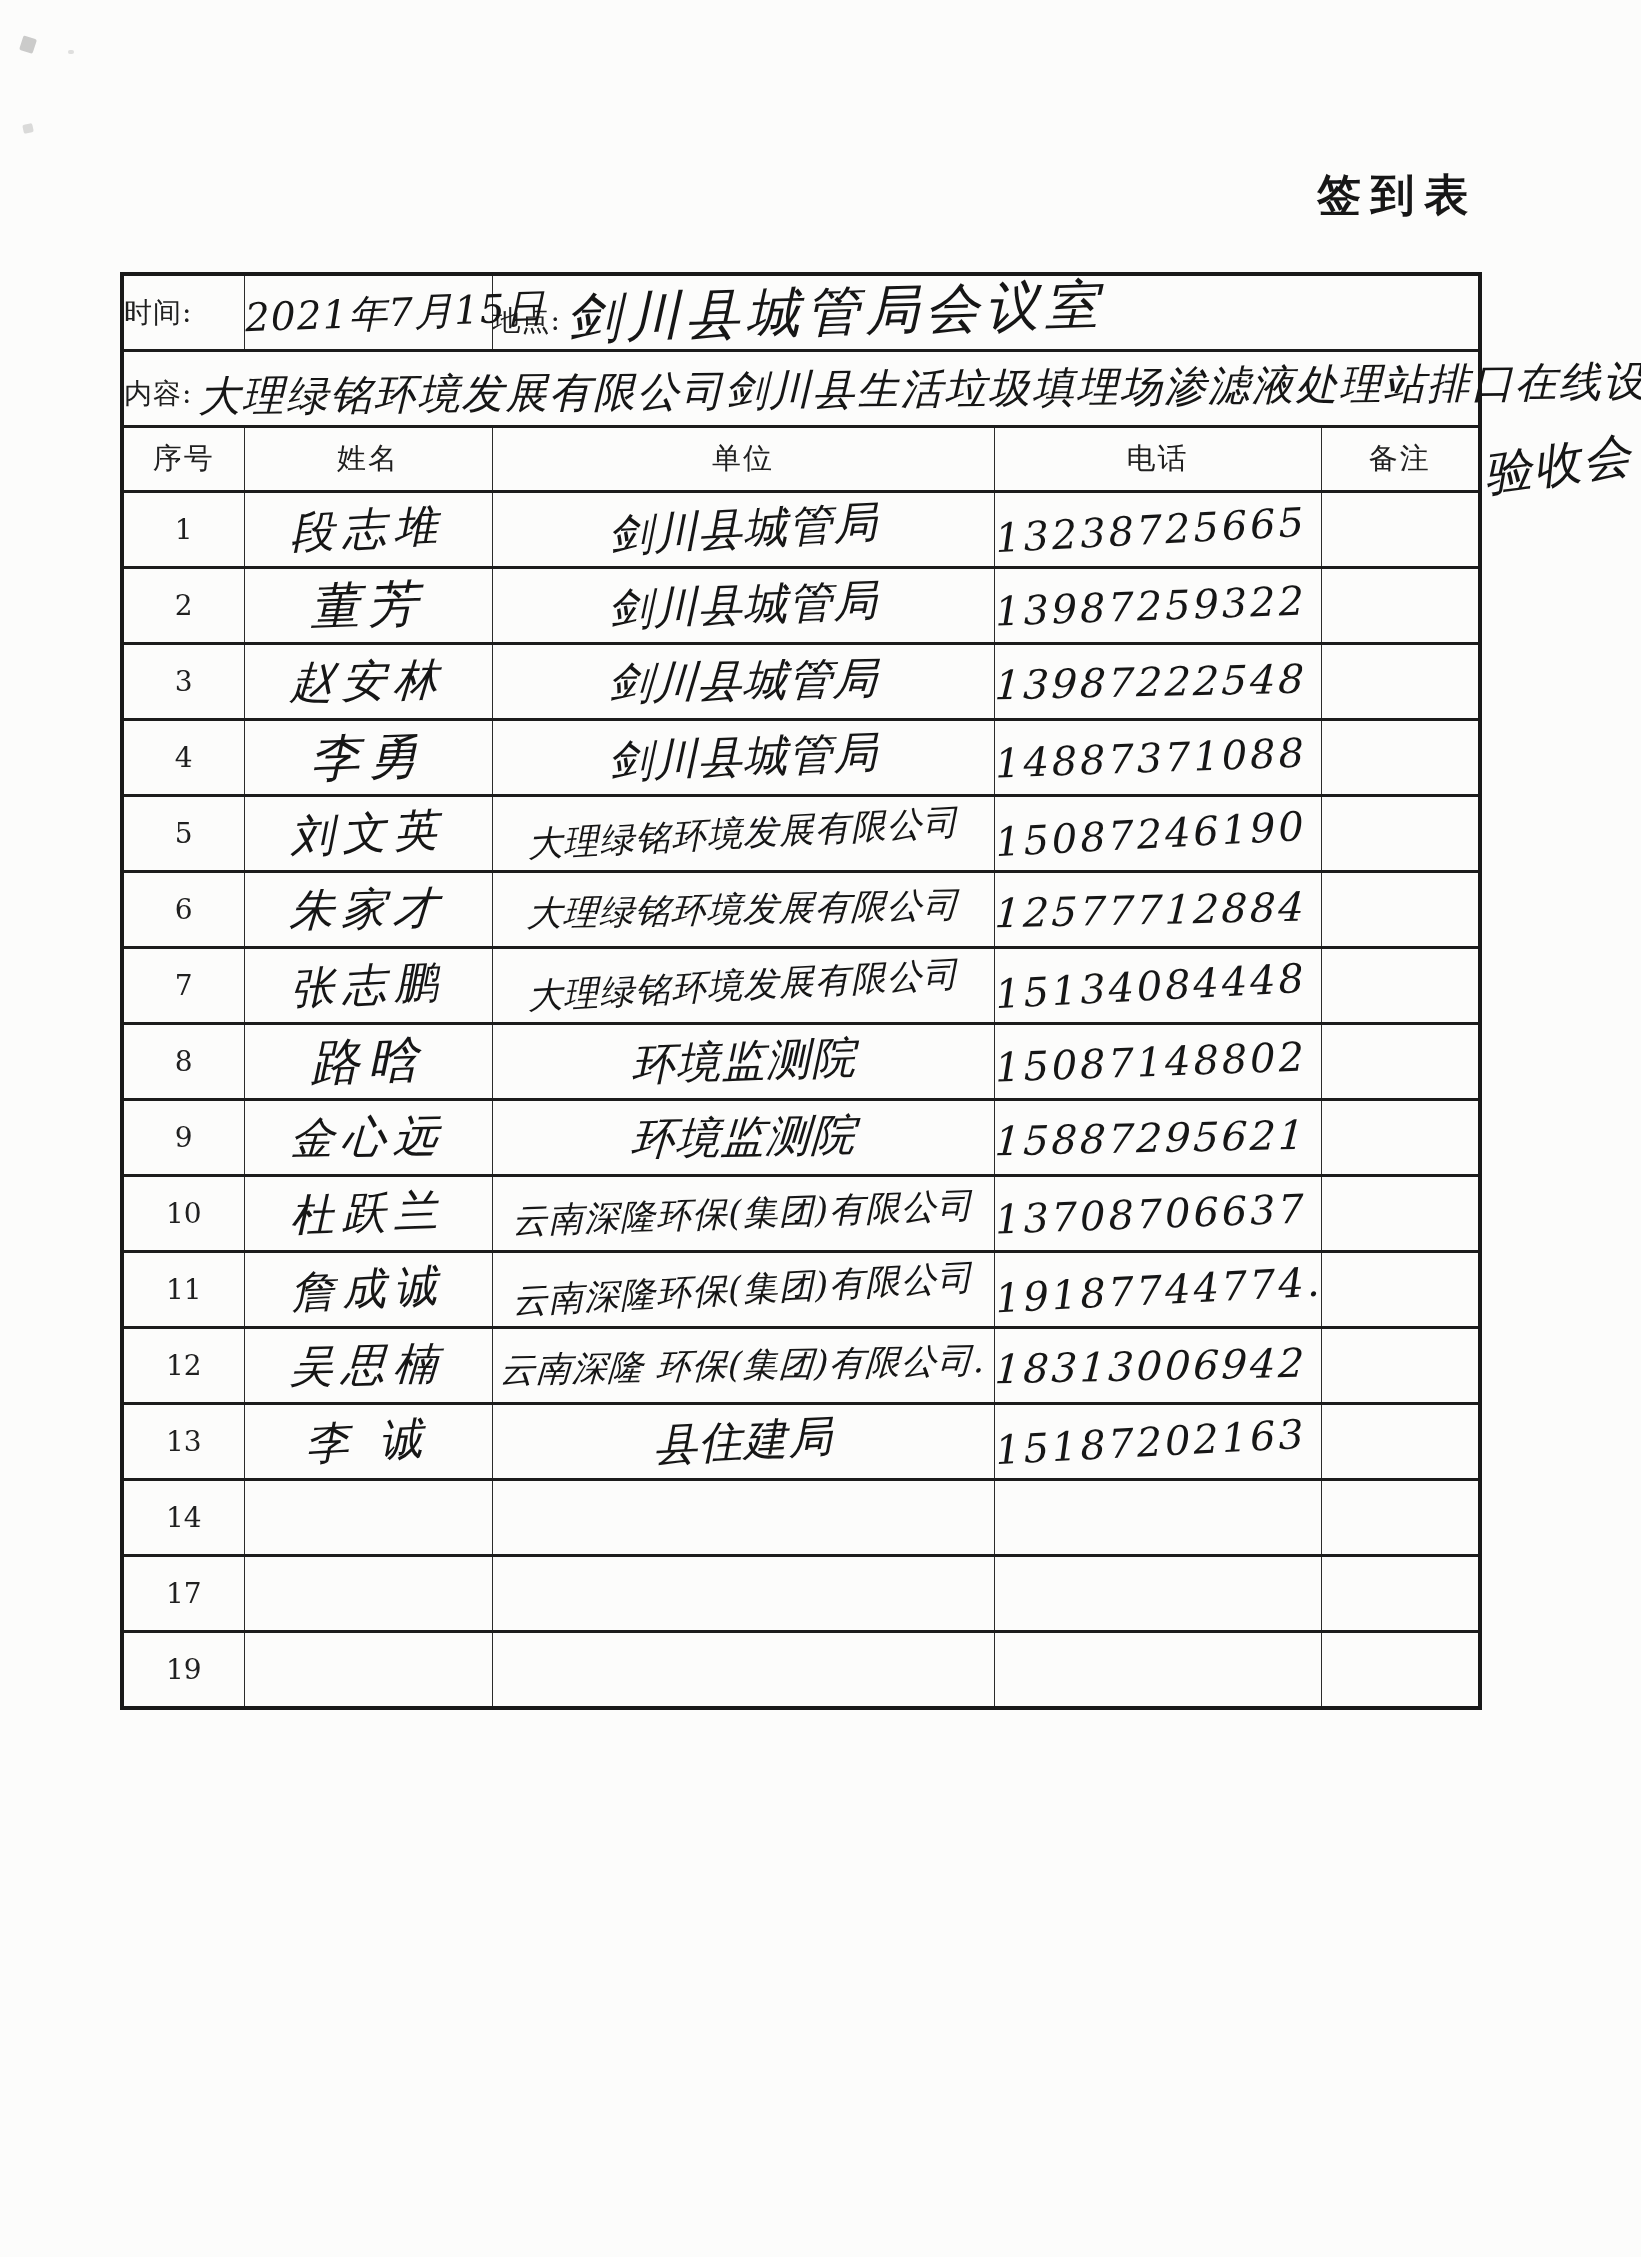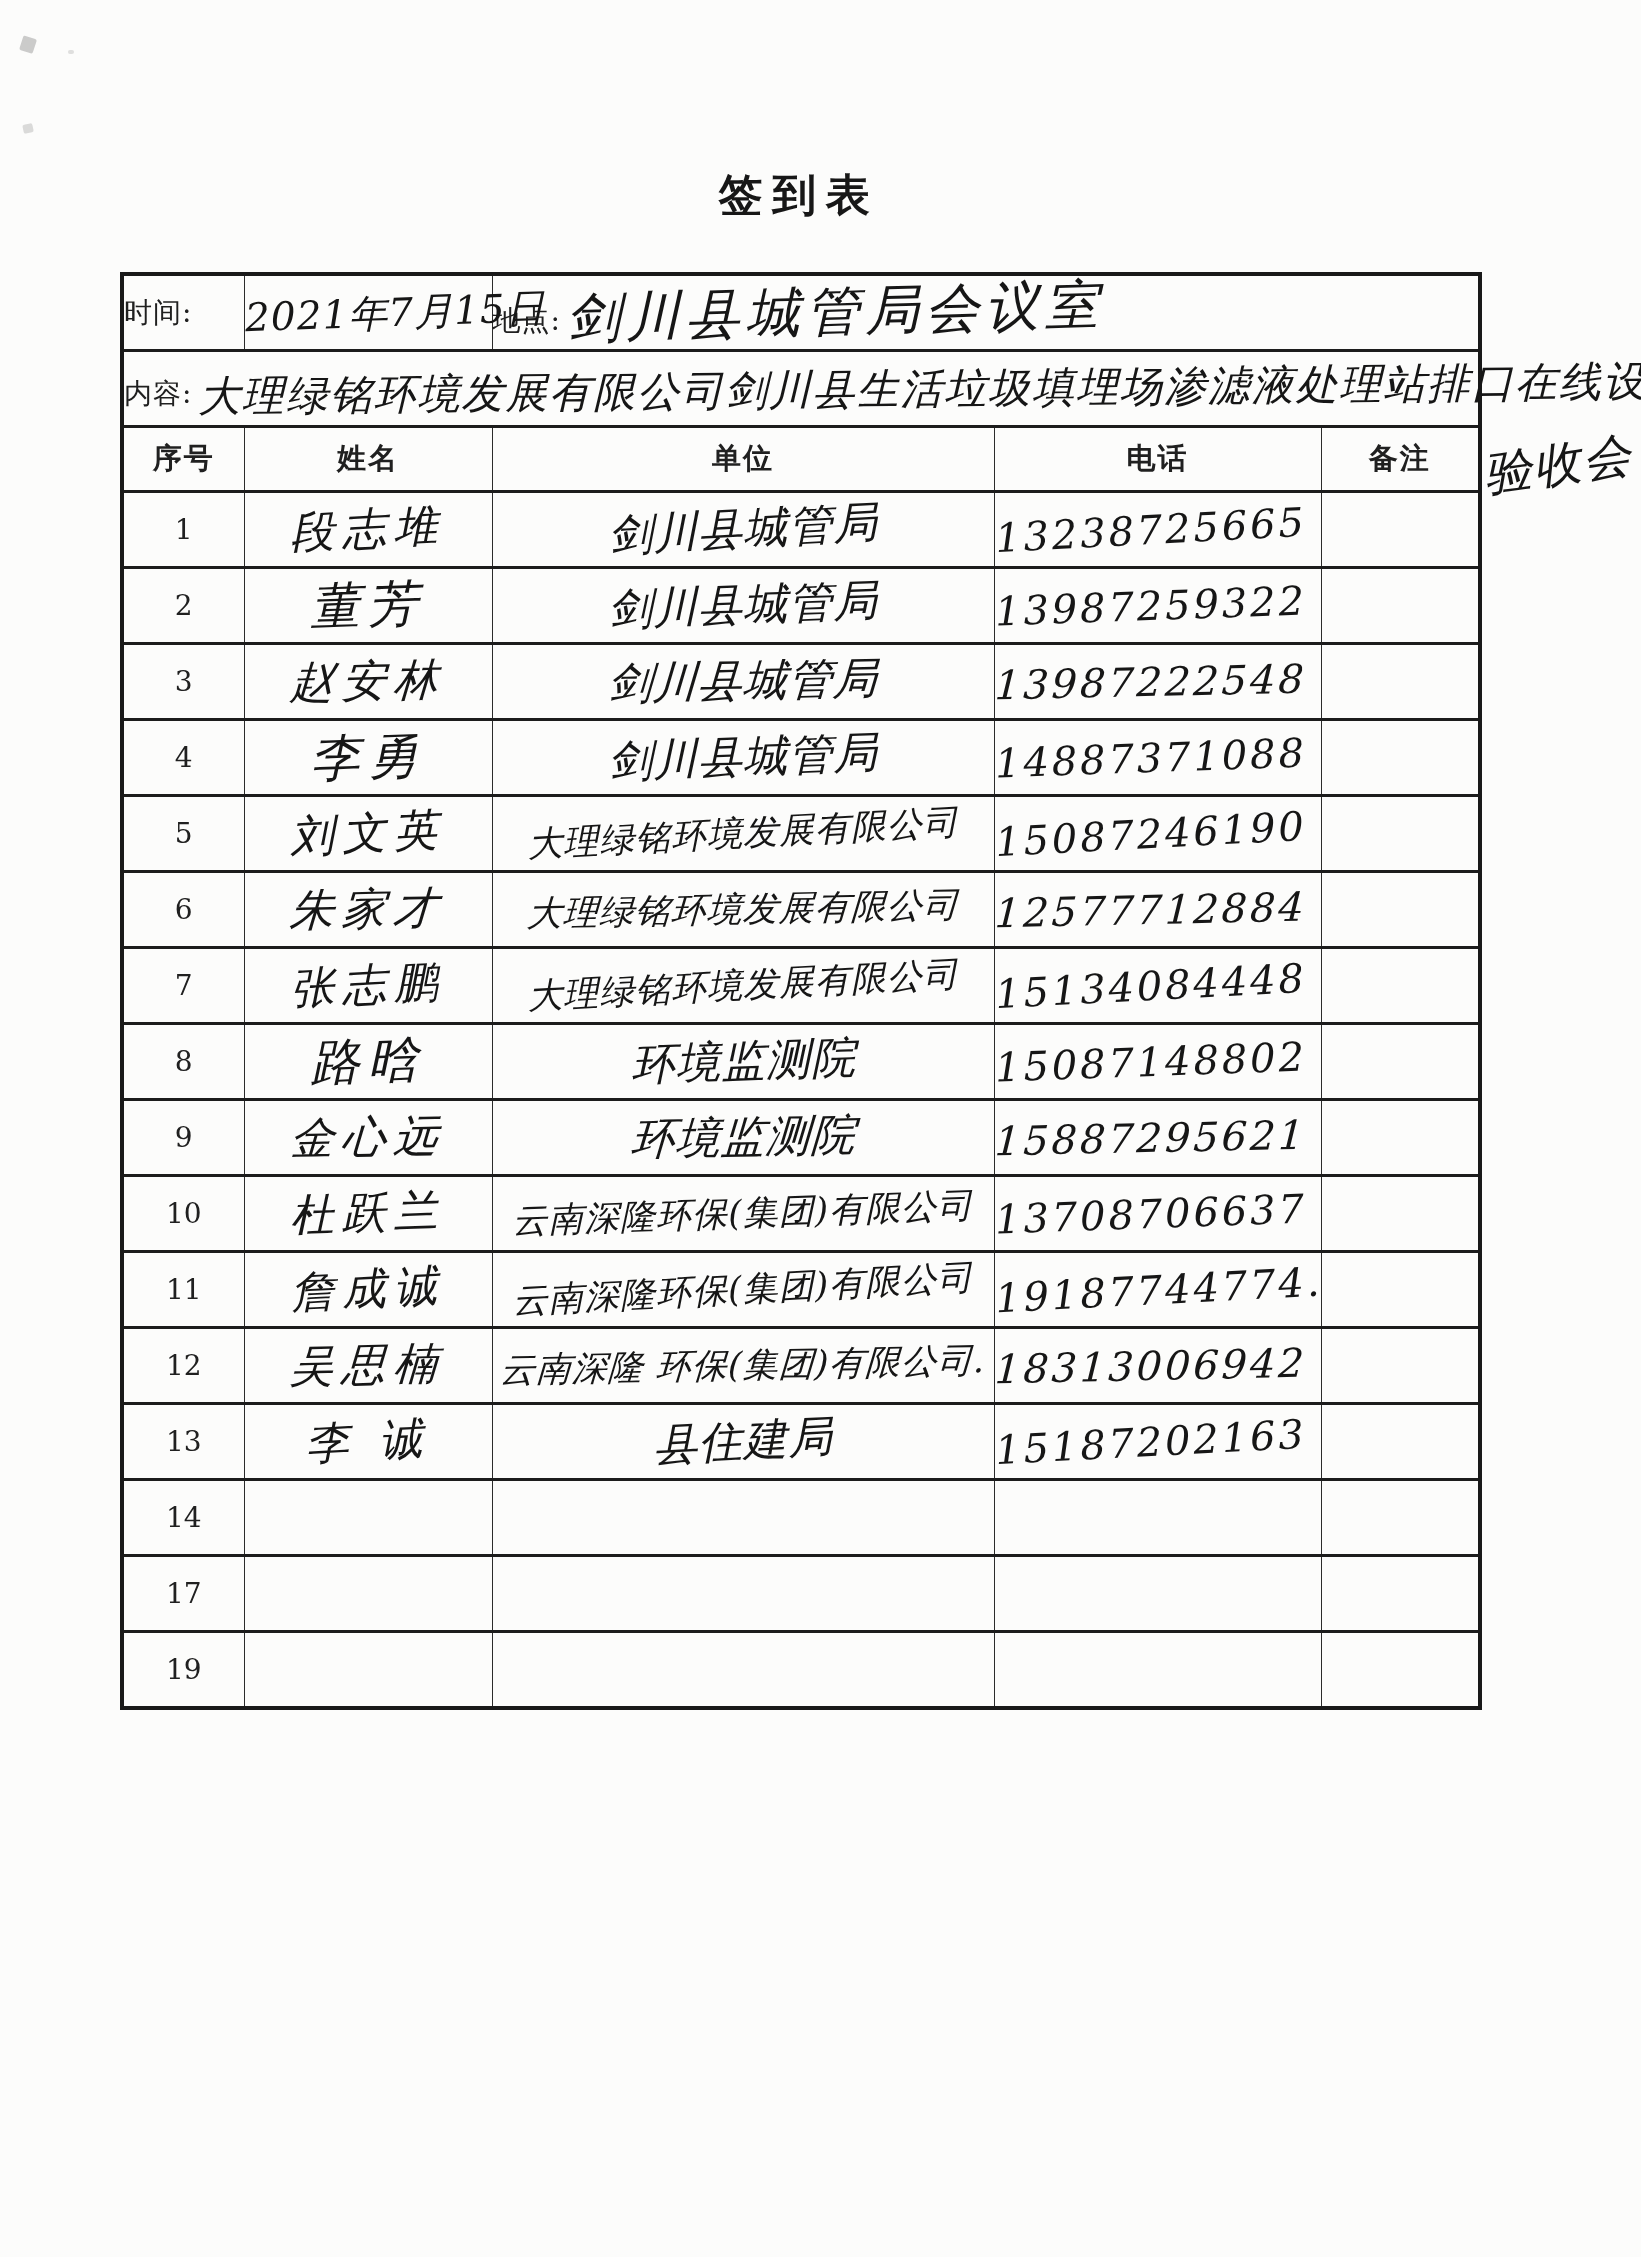--- a/index.html
+++ b/index.html
@@ -12,41 +12,41 @@
     color:#1d1d1d;
   }
   
   .speck{position:absolute;background:#9a9a9a;opacity:.5;border-radius:1.9px;}
   .speck.s1{left:21px;top:37px;width:13.5px;height:15.4px;transform:rotate(18deg);}
   .speck.s2{left:23px;top:124px;width:9.7px;height:8.7px;transform:rotate(-12deg);opacity:.35;}
   .speck.s3{left:68px;top:50px;width:5.8px;height:3.9px;opacity:.3;}
 
   .doc-title{
     position:absolute;left:120px;top:166px;width:1358px;
-    text-align:center;
+    text-align:right;
     font-family:Liberation Serif, serif;
     font-weight:bold;font-size:44px;letter-spacing:9.7px;color:#171717;
   }
 
   table.sheet{
     position:absolute;left:120px;top:272px;width:1358px;
     border-collapse:collapse;table-layout:fixed;
     border:4.8px solid #191919;
   }
   table.sheet td, table.sheet th{
     border-left:1.9px solid #2b2b2b;
     border-right:1.9px solid #2b2b2b;
     border-top:3.9px solid #1c1c1c;
     border-bottom:3.9px solid #1c1c1c;
     padding:0;vertical-align:middle;
     overflow:visible;
   }
   tr.meta1 td{height:71px;}
   tr.meta2 td{height:73px;}
-  tr.head th{height:62px;font-size:29px;font-weight:bold;letter-spacing:1.9px;color:#202020;}
+  tr.head th{height:62px;font-size:29px;font-weight:normal;letter-spacing:1.9px;color:#202020;}
   tr.datarow td{height:73px;}
 
   .printed{font-family:"DejaVu Serif","Liberation Serif",serif;color:#202020;}
   .label{font-size:28px;letter-spacing:1px;}
   .no{font-size:28px;}
 
   
   .hw{
     display:inline-block;
     font-family:"DejaVu Serif","Liberation Serif",serif;

